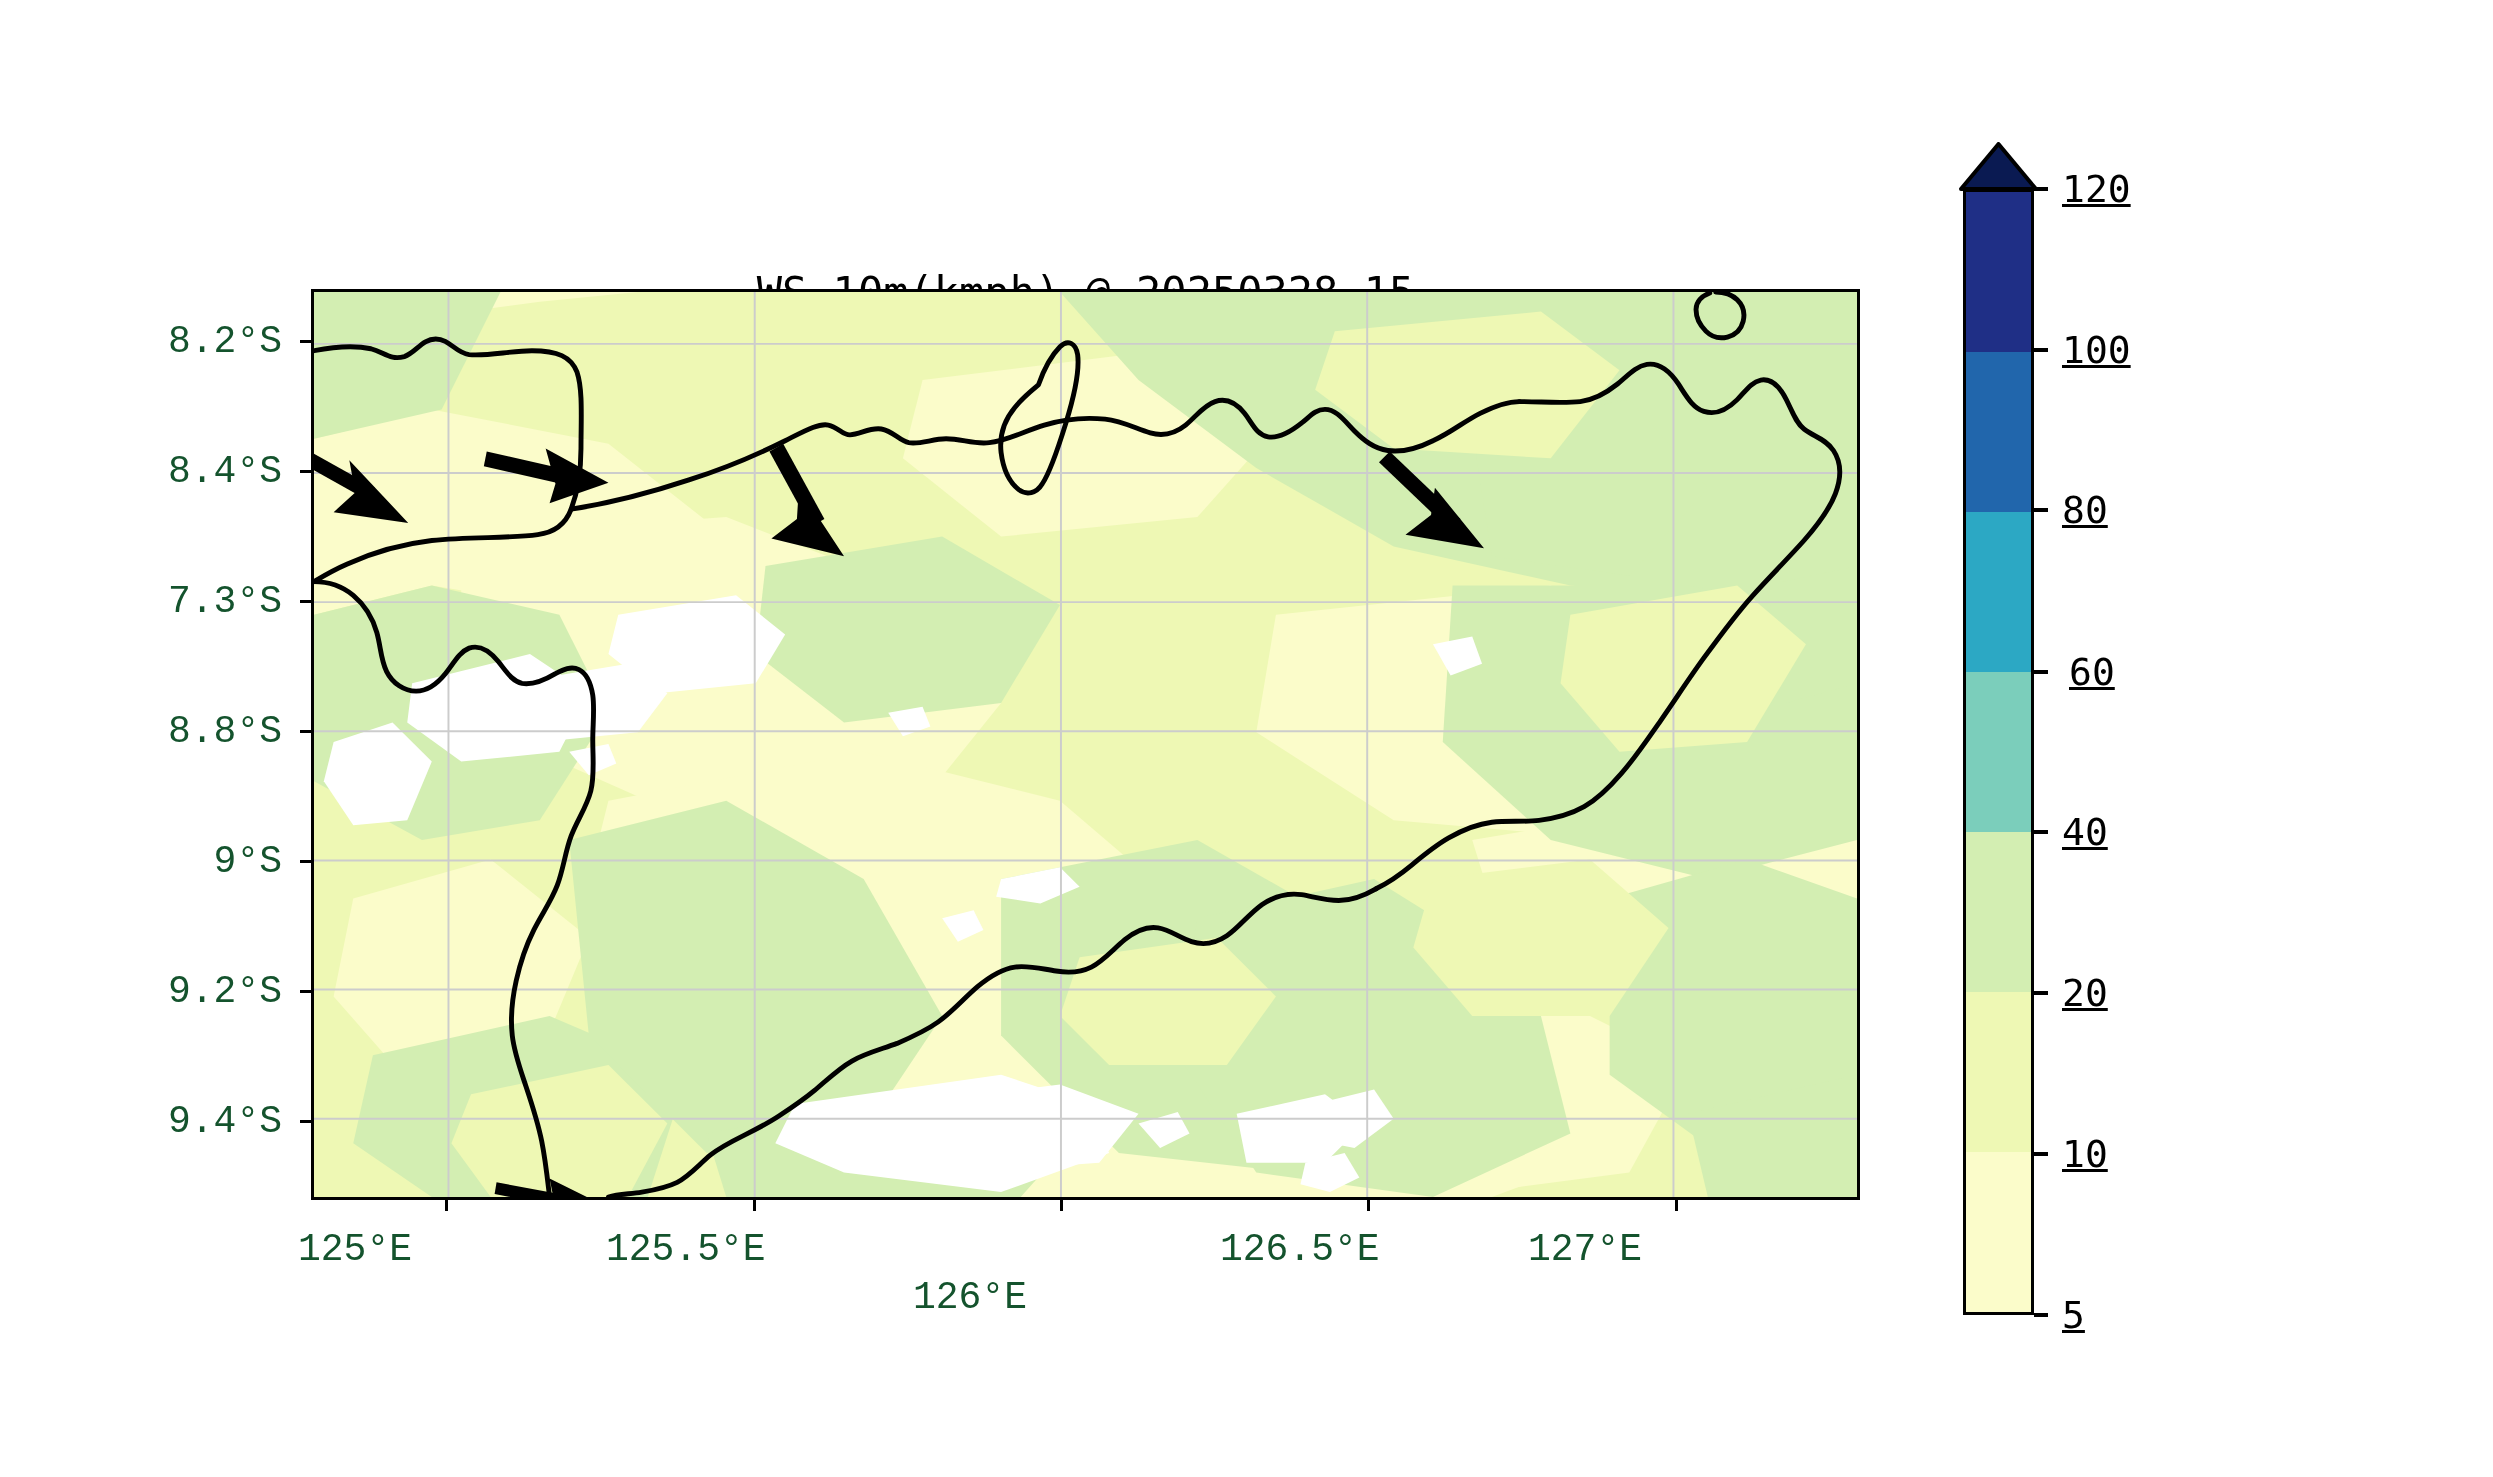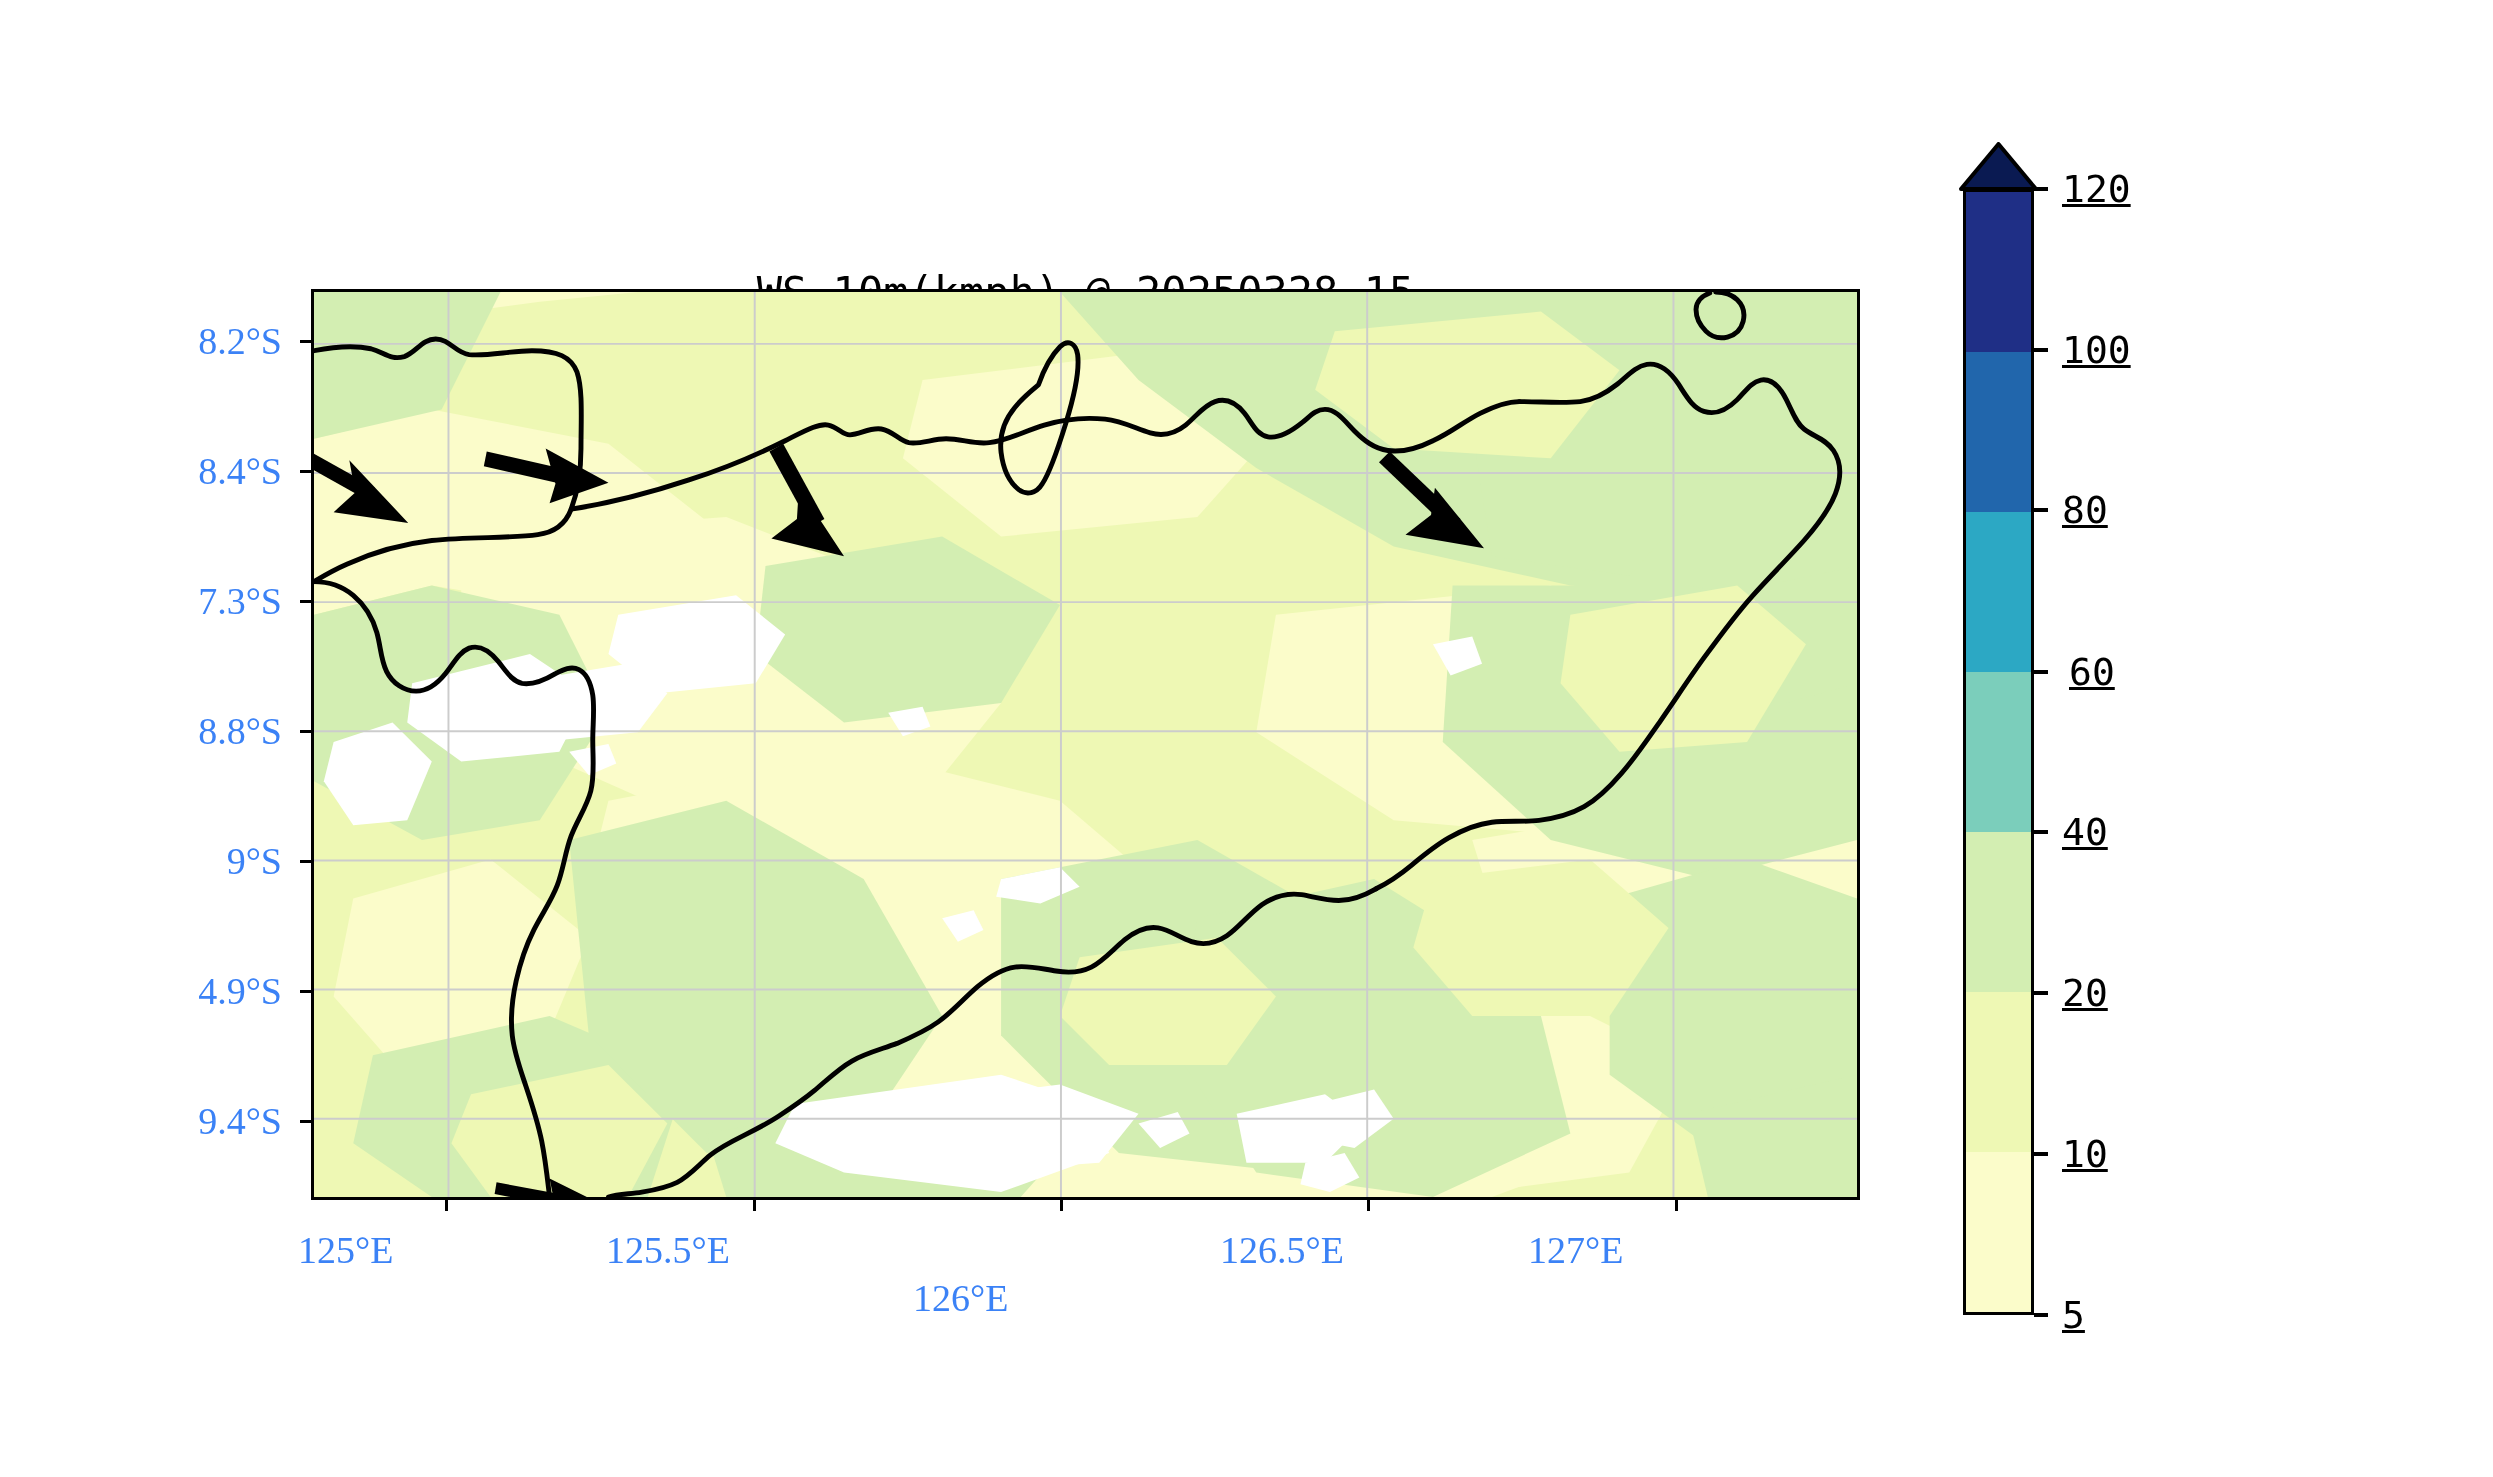--- a/index.html
+++ b/index.html
@@ -56,23 +56,23 @@
     left: 0; top: 0;
     width: 100%;
     height: 100%;
     overflow: hidden;
   }
   #map-svg { display: block; width: 100%; height: 100%; }
 
   
   .tick-label {
     position: absolute;
-    font-family: Liberation Serif, serif;
+    font-family: Liberation Mono, monospace;
     font-size: 38px;
-    color: #3b82f6;
+    color: #14532d;
     white-space: pre;
   }
   .ylab { text-align: right; transform: translateY(-50%); }
   .xlab { text-align: left; transform: translateX(-50%); }
 
   .tickmark { position: absolute; background: #000000; }
   .ytick { width: 10.8px; height: 3px; }
   .xtick { width: 3px; height: 10.8px; }
 
   
@@ -316,21 +316,21 @@
       </svg>
     </div>
   </div>
 
   <div>
     <div class="tick-label ylab" style="left:95px; top:341px; width:187px;">8.2°S</div>
     <div class="tick-label ylab" style="left:95px; top:471px; width:187px;">8.4°S</div>
     <div class="tick-label ylab" style="left:95px; top:601px; width:187px;">7.3°S</div>
     <div class="tick-label ylab" style="left:95px; top:731px; width:187px;">8.8°S</div>
     <div class="tick-label ylab" style="left:95px; top:861px; width:187px;">9°S</div>
-    <div class="tick-label ylab" style="left:95px; top:991px; width:187px;">4.9°S</div>
+    <div class="tick-label ylab" style="left:95px; top:991px; width:187px;">9.2°S</div>
     <div class="tick-label ylab" style="left:95px; top:1121px; width:187px;">9.4°S</div>
 
     <div class="tickmark ytick" style="left:300px; top:340px;"></div>
     <div class="tickmark ytick" style="left:300px; top:470px;"></div>
     <div class="tickmark ytick" style="left:300px; top:600px;"></div>
     <div class="tickmark ytick" style="left:300px; top:730px;"></div>
     <div class="tickmark ytick" style="left:300px; top:860px;"></div>
     <div class="tickmark ytick" style="left:300px; top:990px;"></div>
     <div class="tickmark ytick" style="left:300px; top:1120px;"></div>
   </div>

